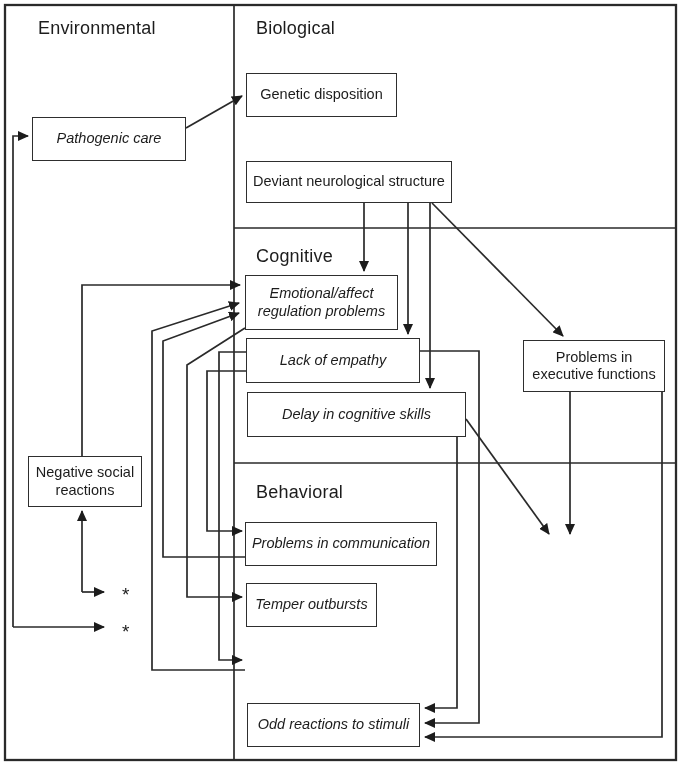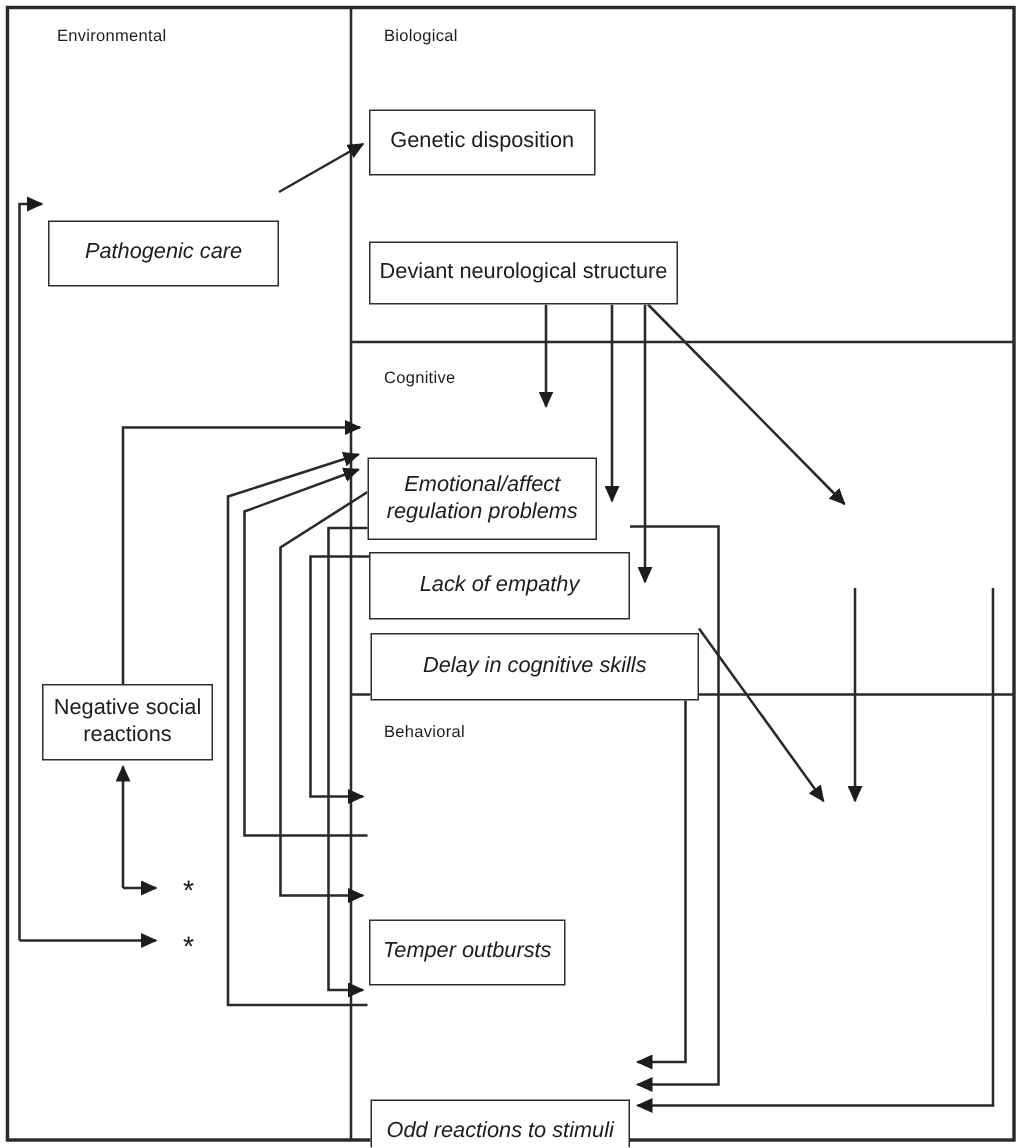--- a/index.html
+++ b/index.html
@@ -2,30 +2,30 @@
 <html><head>
 <meta charset="utf-8">
 <style>
   html,body{margin:0;padding:0;background:#fff;}
   .fig{
     position:relative;width:680px;height:765px;background:#ffffff;
     font-family:"Liberation Sans",sans-serif;color:#1c1c1c;overflow:hidden;
   }
   .fig svg{position:absolute;left:0;top:0;}
   .sec{
-    position:absolute;font-size:11px;letter-spacing:.2px;
+    position:absolute;font-size:18px;letter-spacing:.2px;
     white-space:nowrap;
   }
   .node{
     position:absolute;box-sizing:border-box;
     border:1.6px solid #2e2e2e;background:#ffffff;
     display:flex;align-items:center;justify-content:center;
     text-align:center;font-size:14.5px;line-height:1.2;padding:2px 5px;
   }
-  .it{font-style:italic;margin-top:30px;}
+  .it{font-style:italic;}
   .ast{
     position:absolute;font-size:19px;line-height:1;color:#1c1c1c;
   }
 </style>
 </head>
 <body>
 
 <div class="fig">
 
   <svg width="680" height="765" viewBox="0 0 680 765">
@@ -69,20 +69,22 @@
   <div class="sec" style="left:256px;top:18px">Biological</div>
   <div class="sec" style="left:256px;top:246px">Cognitive</div>
   <div class="sec" style="left:256px;top:482px">Behavioral</div>
 
   <div class="node it" style="left:32px;top:117px;width:154px;height:44px">Pathogenic care</div>
   <div class="node" style="left:246px;top:73px;width:151px;height:44px">Genetic disposition</div>
   <div class="node" style="left:246px;top:161px;width:206px;height:42px">Deviant neurological structure</div>
   <div class="node it" style="left:245px;top:275px;width:153px;height:55px">Emotional/affect regulation problems</div>
   <div class="node it" style="left:246px;top:338px;width:174px;height:45px">Lack of empathy</div>
   <div class="node it" style="left:247px;top:392px;width:219px;height:45px">Delay in cognitive skills</div>
+  <div class="node" style="left:523px;top:340px;width:142px;height:52px">Problems in executive functions</div>
   <div class="node" style="left:28px;top:456px;width:114px;height:51px">Negative social reactions</div>
+  <div class="node it" style="left:245px;top:522px;width:192px;height:44px">Problems in communication</div>
   <div class="node it" style="left:246px;top:583px;width:131px;height:44px">Temper outbursts</div>
   <div class="node it" style="left:247px;top:703px;width:173px;height:44px">Odd reactions to stimuli</div>
 
   <span class="ast" style="left:122px;top:585px">*</span>
   <span class="ast" style="left:122px;top:622px">*</span>
 
 </div>
 
 </body></html>

